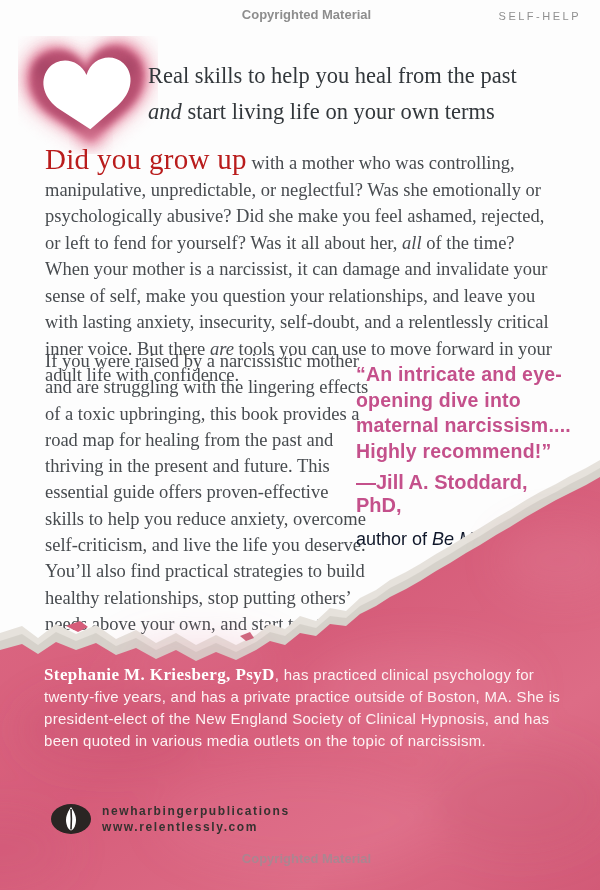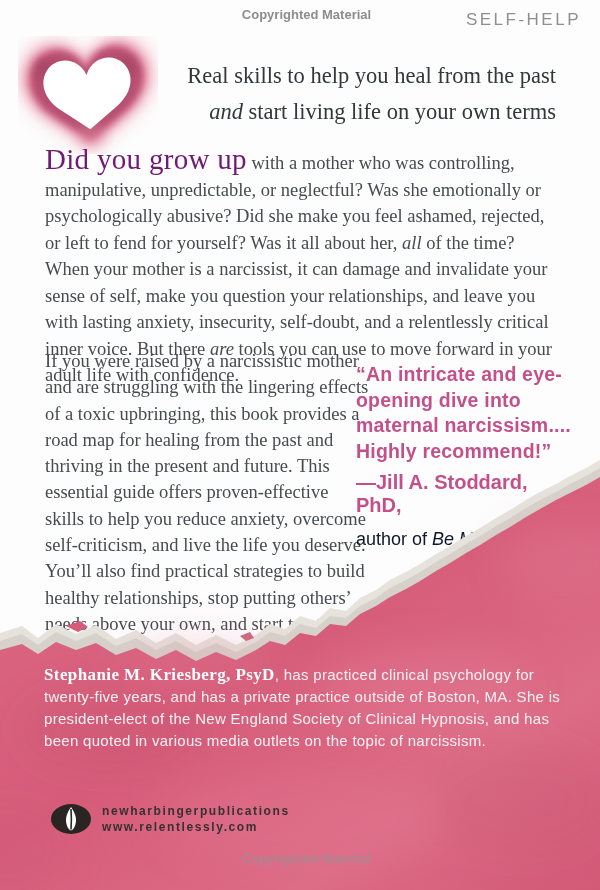--- a/index.html
+++ b/index.html
@@ -14,36 +14,36 @@
   
   .top-copyright{
     position:absolute;top:7px;left:0;width:100%;
     text-align:center;
     font-family:"Liberation Sans", sans-serif;
     font-size:13px;font-weight:bold;color:#8d8d8d;
   }
   .category{
     position:absolute;top:10px;right:32px;
     font-family:"Liberation Sans", sans-serif;
-    font-size:17px;color:#8f8f8f;letter-spacing:2.5px;
+    font-size:11px;color:#8f8f8f;letter-spacing:2.5px;
   }
   
   .heart-wrap{position:absolute;left:18px;top:36px;width:140px;height:118px;}
   
   .tagline{
     position:absolute;left:148px;top:58px;width:408px;
-    text-align:right;color:#32373b;
+    text-align:left;color:#32373b;
     font-size:22.5px;line-height:36px;
   }
   
   .intro{
     position:absolute;left:45px;top:146px;width:517px;
     font-size:18.5px;line-height:26.5px;color:#474b4f;
   }
-  .intro .lead{font-size:29px;letter-spacing:.3px;color:#701a75;text-align:center;}
+  .intro .lead{font-size:29px;letter-spacing:.3px;color:#b91c1c;text-align:center;}
   .it{font-style:italic;}
   
   .body-par{
     position:absolute;left:45px;top:348px;width:325px;
     font-size:18.5px;line-height:26.3px;color:#474b4f;
   }
   
   .quote{
     position:absolute;left:356px;top:362px;width:216px;
     font-family:"Liberation Sans", sans-serif;

